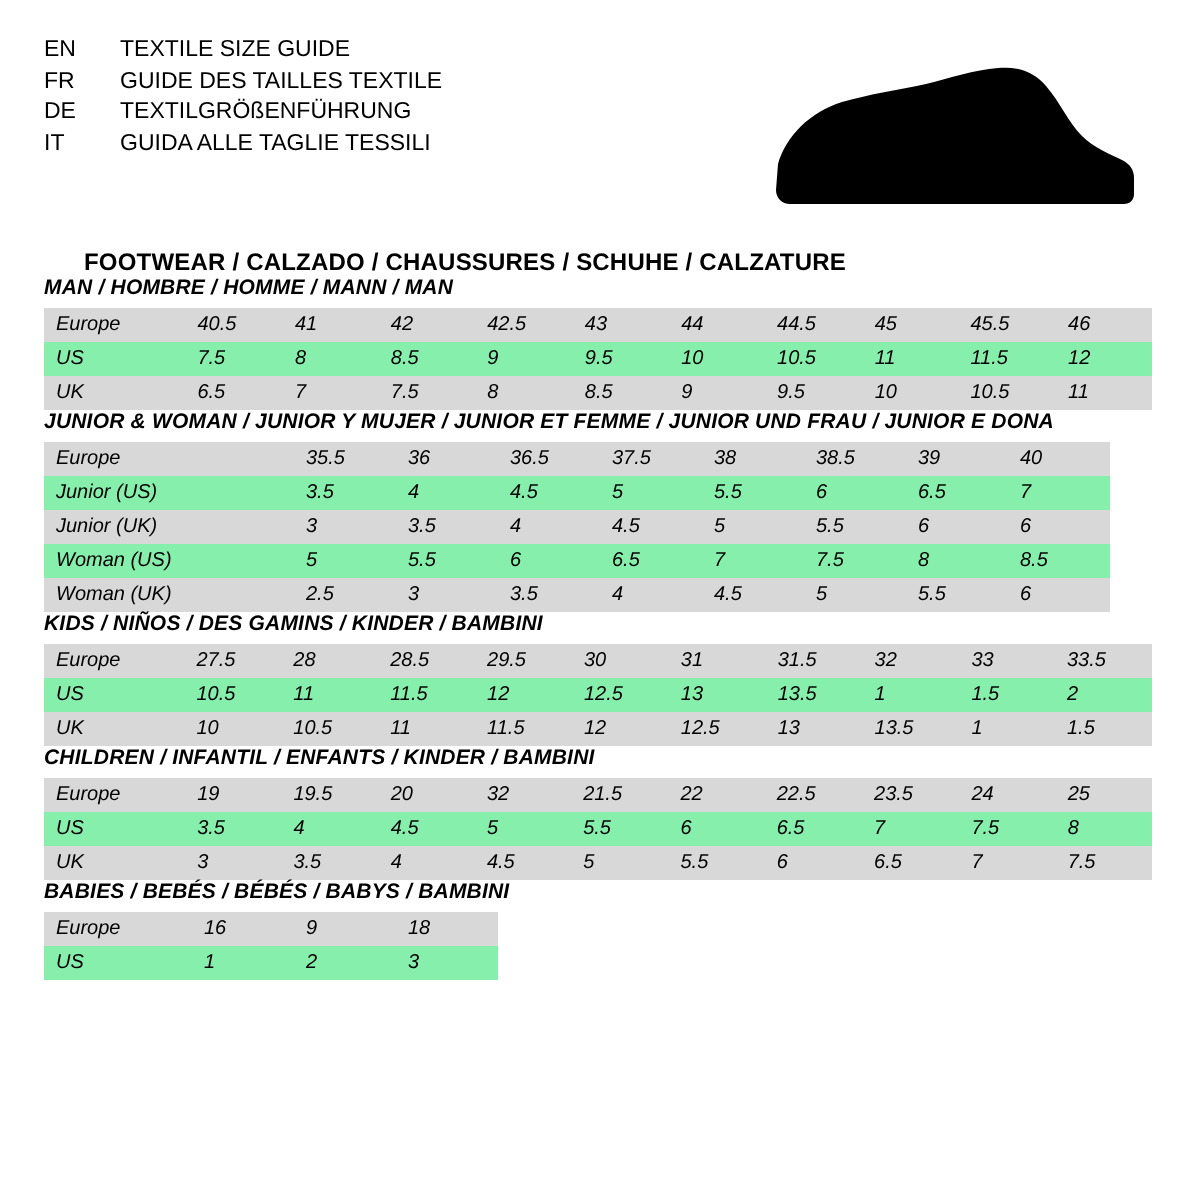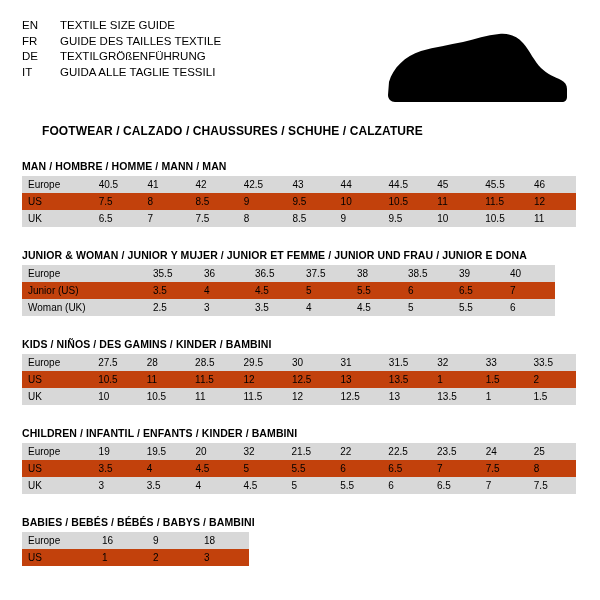--- a/index.html
+++ b/index.html
@@ -55,21 +55,21 @@
   .footwear-title {
     margin-top: 16px;
     font-size: 12px;
     font-weight: bold;
     letter-spacing: 0.1px;
     margin-left: 20px;
   }
 
   
   .section {
-    margin-top: 22px;
+    font-style: italic;
   }
   .section-title {
     font-size: 10.5px;
     font-weight: bold;
     margin-bottom: 4px;
     letter-spacing: 0.1px;
   }
   table.size-table {
     border-collapse: collapse;
     font-size: 10px;
@@ -78,21 +78,21 @@
   table.size-table td {
     height: 17px;
     padding: 0 4px 0 6px;
     vertical-align: middle;
     white-space: nowrap;
   }
   tr.shade td {
     background: #d8d8d8;
   }
   tr.plain td {
-    background: #c2410c;
+    background: #86efac;
   }
   td.rowlabel {
     text-align: left;
   }
   td.cell {
     text-align: left;
   }
 
   
   .w-label { width: 74px; }
@@ -229,20 +229,44 @@
           <td class="cell">3.5</td>
           <td class="cell">4</td>
           <td class="cell">4.5</td>
           <td class="cell">5</td>
           <td class="cell">5.5</td>
           <td class="cell">6</td>
           <td class="cell">6.5</td>
           <td class="cell">7</td>
         </tr>
         <tr class="shade">
+          <td class="rowlabel">Junior (UK)</td>
+          <td class="cell"></td>
+          <td class="cell">3</td>
+          <td class="cell">3.5</td>
+          <td class="cell">4</td>
+          <td class="cell">4.5</td>
+          <td class="cell">5</td>
+          <td class="cell">5.5</td>
+          <td class="cell">6</td>
+          <td class="cell">6</td>
+        </tr>
+        <tr class="plain">
+          <td class="rowlabel">Woman (US)</td>
+          <td class="cell"></td>
+          <td class="cell">5</td>
+          <td class="cell">5.5</td>
+          <td class="cell">6</td>
+          <td class="cell">6.5</td>
+          <td class="cell">7</td>
+          <td class="cell">7.5</td>
+          <td class="cell">8</td>
+          <td class="cell">8.5</td>
+        </tr>
+        <tr class="shade">
           <td class="rowlabel">Woman (UK)</td>
           <td class="cell"></td>
           <td class="cell">2.5</td>
           <td class="cell">3</td>
           <td class="cell">3.5</td>
           <td class="cell">4</td>
           <td class="cell">4.5</td>
           <td class="cell">5</td>
           <td class="cell">5.5</td>
           <td class="cell">6</td>

